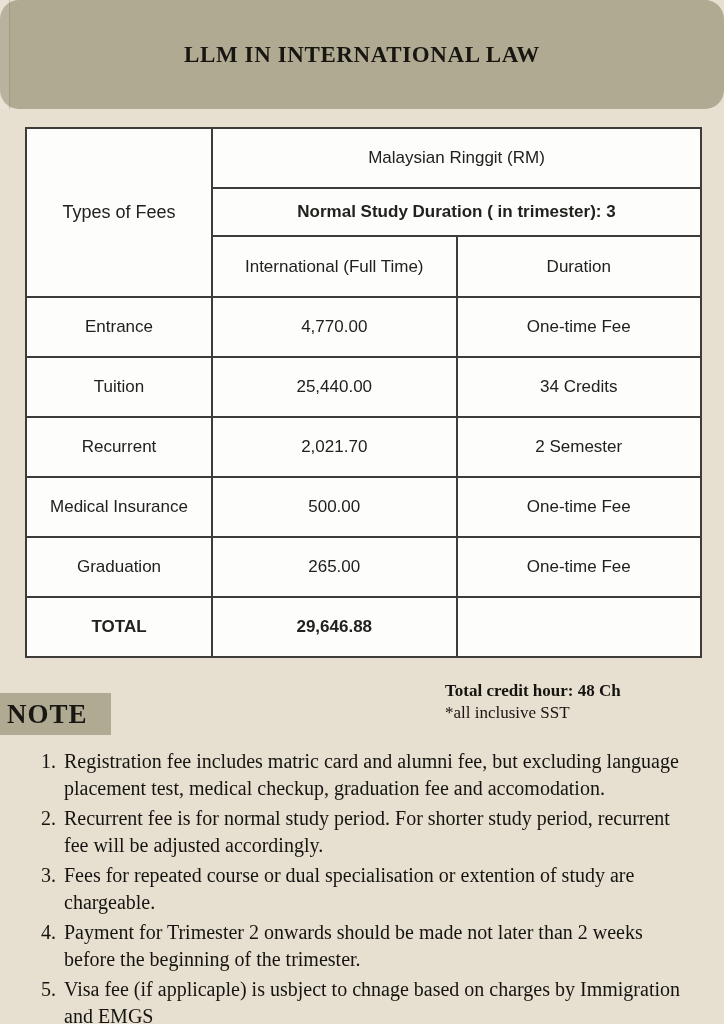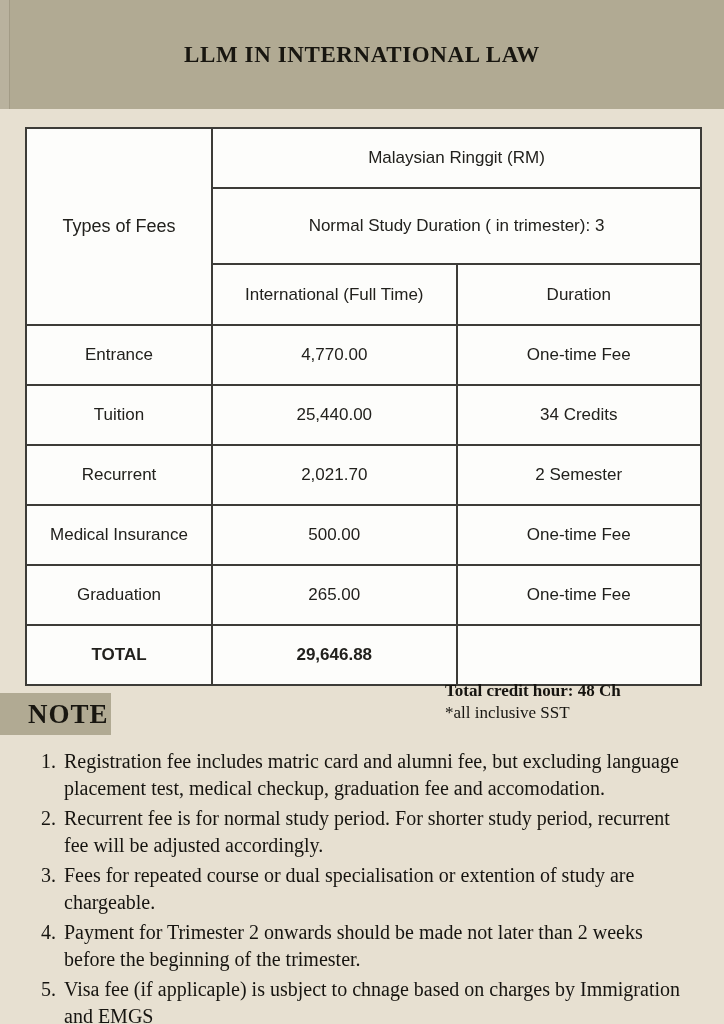--- a/index.html
+++ b/index.html
@@ -17,21 +17,21 @@
     width:724px;height:1024px;
     background:var(--page-bg);
     overflow:hidden;
     font-family:"Liberation Serif", serif;
     color:var(--ink);
   }
   
   .title-bar{
     position:absolute;left:0;top:0;width:724px;height:109px;
     background:var(--bar-bg);
-    display:flex;align-items:center;justify-content:center;
+    display:flex;align-items:center;justify-content:center;border-radius:19px;
   }
   .title-bar .edge-strip{
     position:absolute;left:0;top:0;width:10px;height:109px;
     background:rgba(255,255,255,0.10);
     border-right:1px solid rgba(120,112,90,0.35);
   }
   .page-title{
     font-family:"Liberation Serif", serif;
     font-weight:bold;font-size:23px;letter-spacing:0.6px;
     color:#181610;
@@ -48,33 +48,33 @@
   table.fees td{
     border:2px solid var(--border);
     text-align:center;vertical-align:middle;
     background:#fdfdfb;
     padding:8px 6px;
   }
   td.c-types{width:186px;}
   td.c-intl{width:241px;}
   td.c-dur{width:219px;}
   tr.hrow1 td{height:60px;}
-  tr.hrow2 td{height:76px;}
+  tr.hrow2 td{height:48px;font-weight:bold;}
   tr.hrow3 td{height:61px;}
   tr.drow td{height:60px;}
   td.yellow{background:var(--yellow);}
   td.gray{background:var(--gray);}
   td.types-cell{background:var(--yellow);font-size:18px;}
   tr.total-row td{font-weight:bold;font-size:17px;}
   
   .note-badge{
     position:absolute;left:0;top:693px;width:111px;height:42px;
     background:var(--bar-bg);
     display:flex;align-items:center;justify-content:flex-start;
-    padding-left:28px;
+    padding-left:7px;
   }
   .note-badge span{
     font-family:"Liberation Serif", serif;
     font-weight:bold;font-size:27px;letter-spacing:1px;color:#181610;
   }
   .note-aside{
     position:absolute;left:445px;top:680px;width:270px;
     font-family:"Liberation Serif", serif;
     font-size:17px;line-height:22px;color:#161410;
   }

